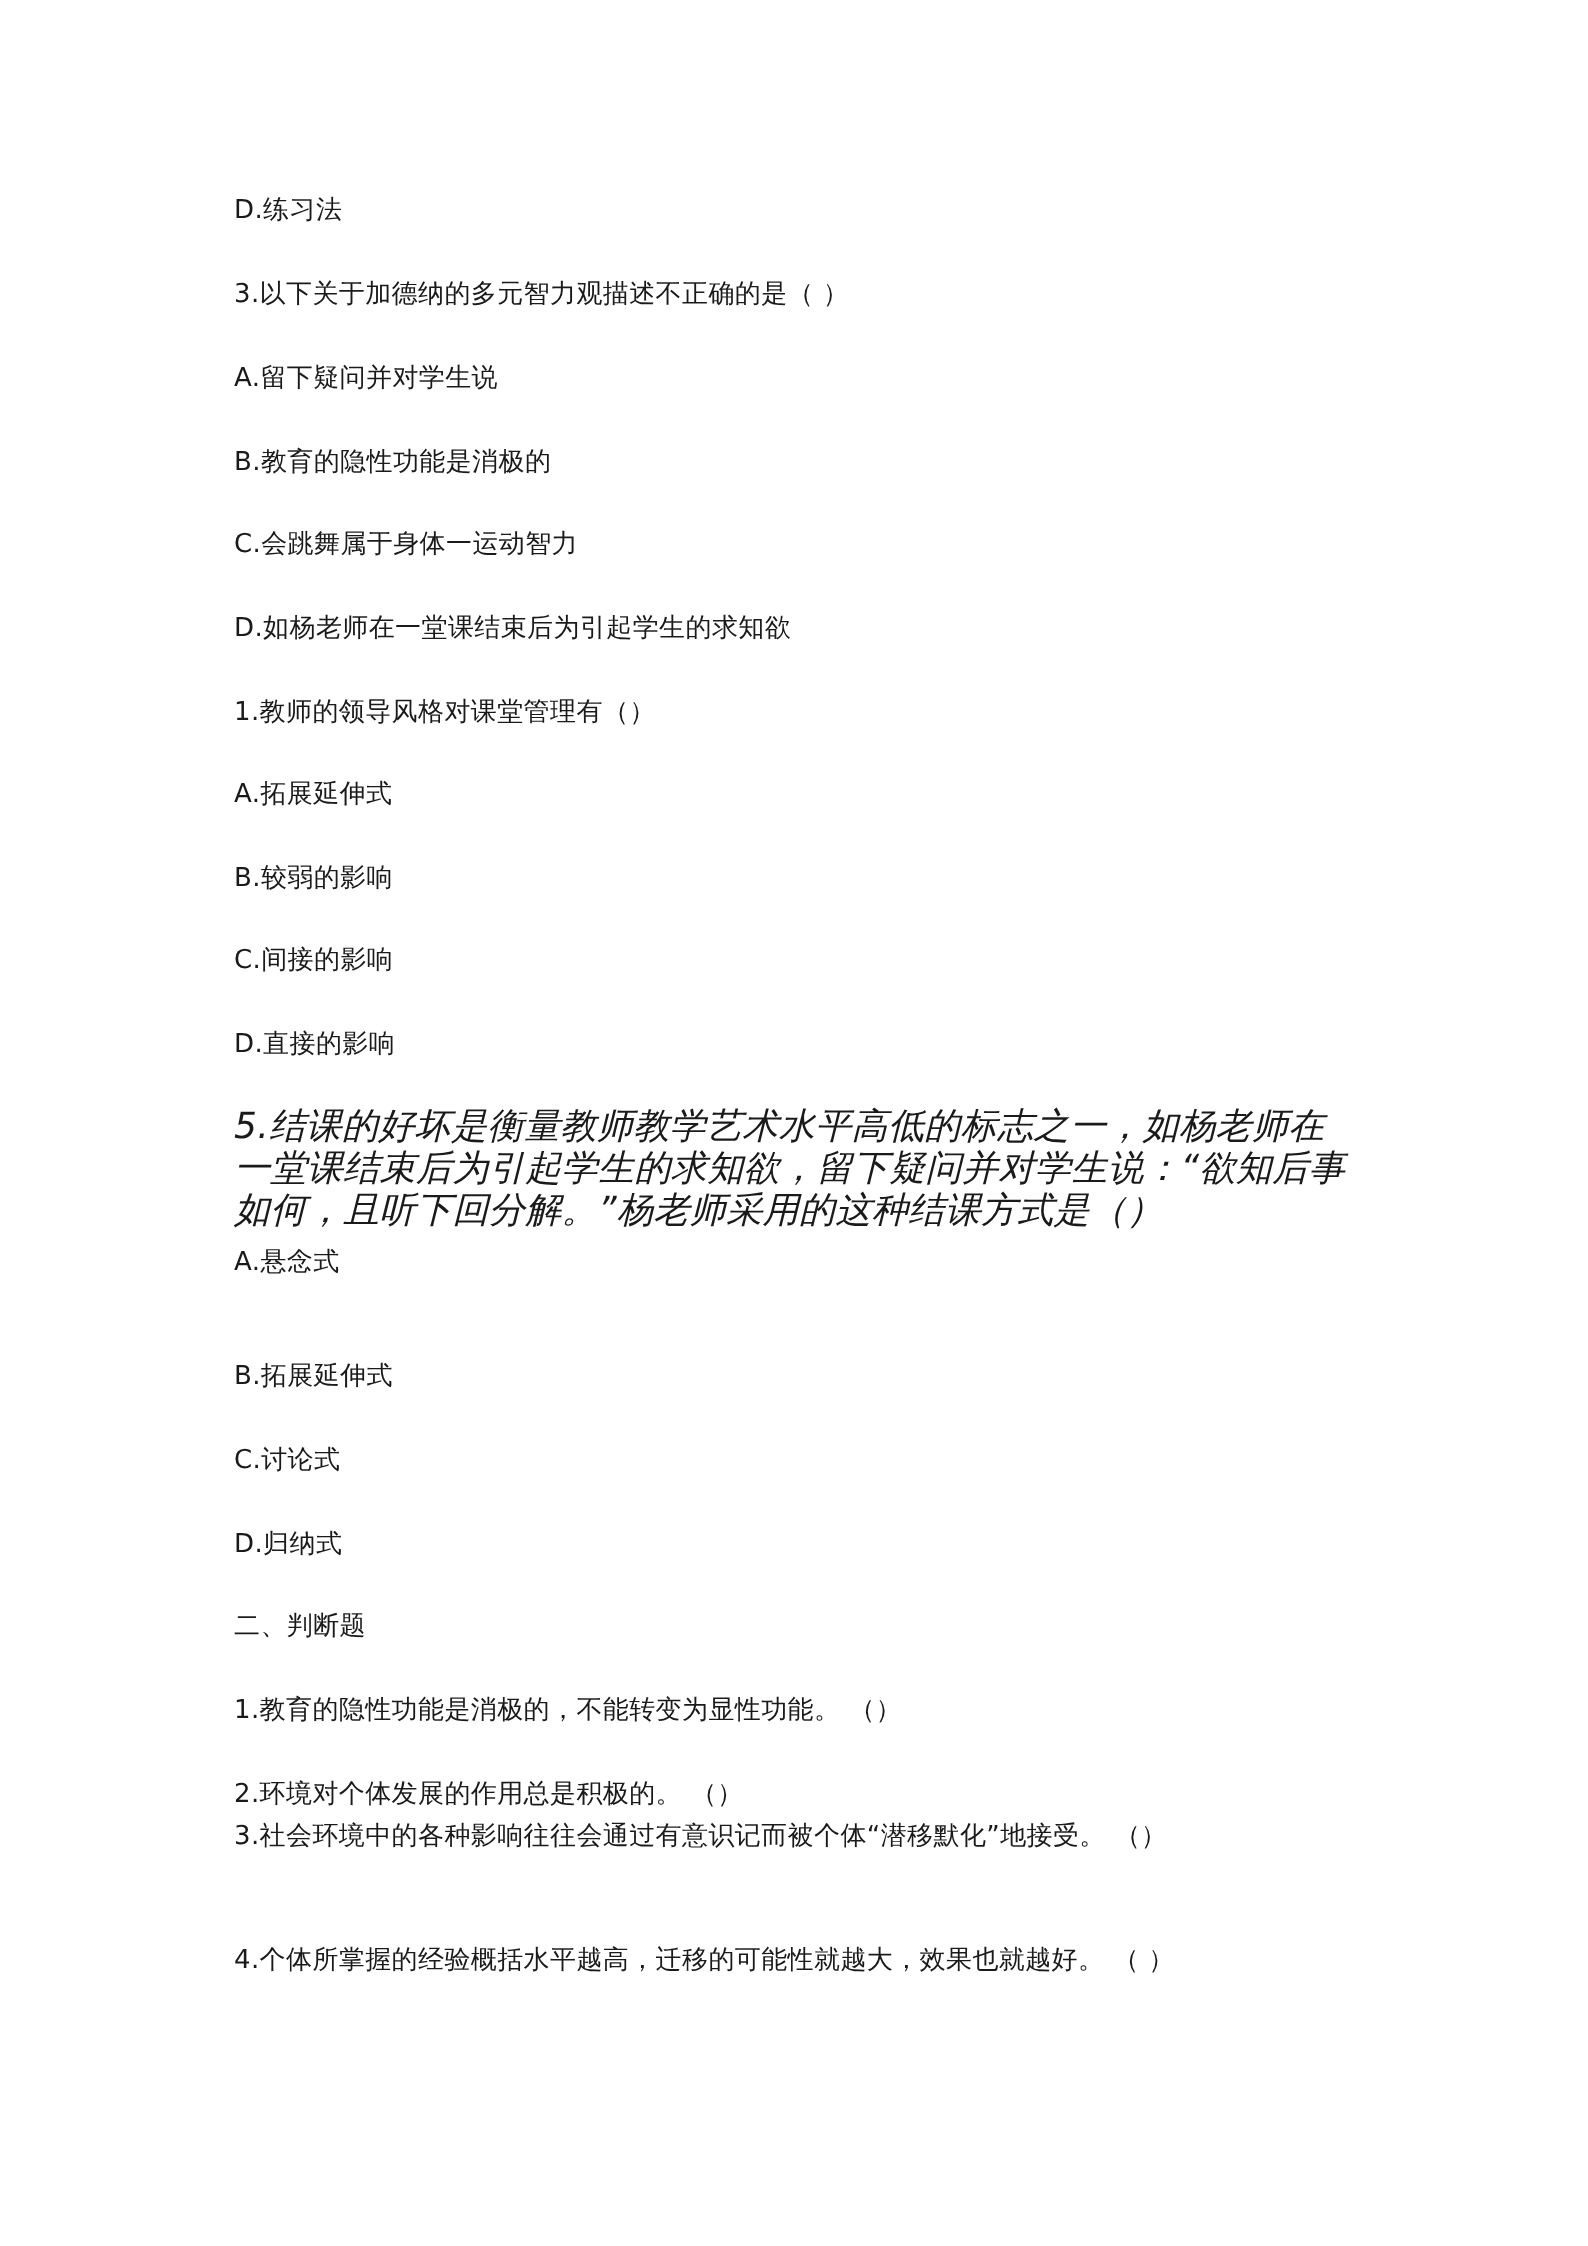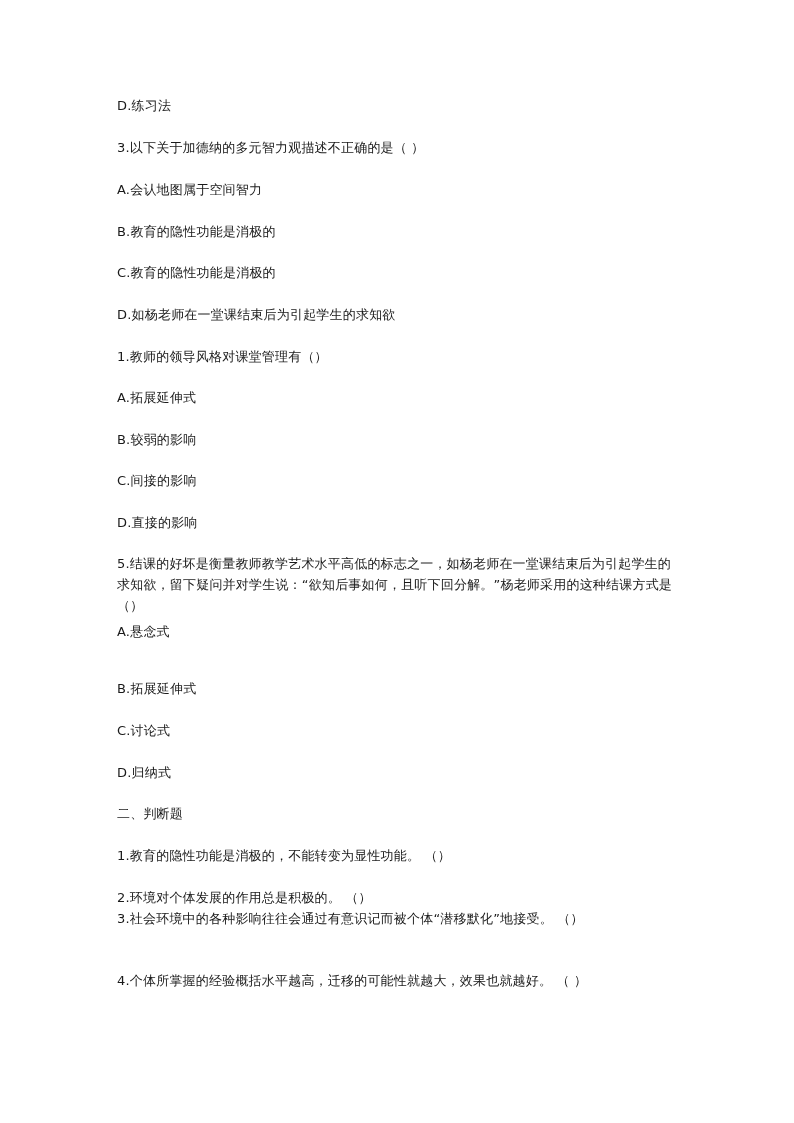--- a/index.html
+++ b/index.html
@@ -1,30 +1,30 @@
 <!DOCTYPE html>
 <html><head>
 <meta charset="utf-8">
 <style>
   html, body { margin: 0; padding: 0; background: #ffffff; }
   body { width: 794px; height: 1123px; position: relative; overflow: hidden;
          font-family: "DejaVu Sans", "Liberation Sans", sans-serif; color: #1a1a1a; }
   .page { position: absolute; left: 117px; top: 0; width: 560px; }
   .line { position: absolute; left: 0; font-size: 13px; line-height: 16px; white-space: nowrap; letter-spacing: 0.2px; }
-  .para { position: absolute; left: 0; width: 560px; font-size: 13px; line-height: 21px; white-space: normal; letter-spacing: 0.2px; }
+  .para { position: absolute; left: 0; width: 560px; font-size: 18px; line-height: 21px; white-space: normal; letter-spacing: 0.2px; font-style: italic; }
 </style>
 </head>
 <body>
 
 <div class="page">
   <div class="line" style="top:98px">D.练习法</div>
   <div class="line" style="top:140px">3.以下关于加德纳的多元智力观描述不正确的是（    ）</div>
-  <div class="line" style="top:182px">A.会认地图属于空间智力</div>
+  <div class="line" style="top:182px">A.留下疑问并对学生说</div>
   <div class="line" style="top:224px">B.教育的隐性功能是消极的</div>
-  <div class="line" style="top:265px">C.教育的隐性功能是消极的</div>
+  <div class="line" style="top:265px">C.会跳舞属于身体一运动智力</div>
   <div class="line" style="top:307px">D.如杨老师在一堂课结束后为引起学生的求知欲</div>
   <div class="line" style="top:349px">1.教师的领导风格对课堂管理有（）</div>
   <div class="line" style="top:390px">A.拓展延伸式</div>
   <div class="line" style="top:432px">B.较弱的影响</div>
   <div class="line" style="top:473px">C.间接的影响</div>
   <div class="line" style="top:515px">D.直接的影响</div>
   <div class="para" style="top:553px">5.结课的好坏是衡量教师教学艺术水平高低的标志之一，如杨老师在一堂课结束后为引起学生的求知欲，留下疑问并对学生说：“欲知后事如何，且听下回分解。”杨老师采用的这种结课方式是（）</div>
   <div class="line" style="top:624px">A.悬念式</div>
   <div class="line" style="top:681px">B.拓展延伸式</div>
   <div class="line" style="top:723px">C.讨论式</div>

